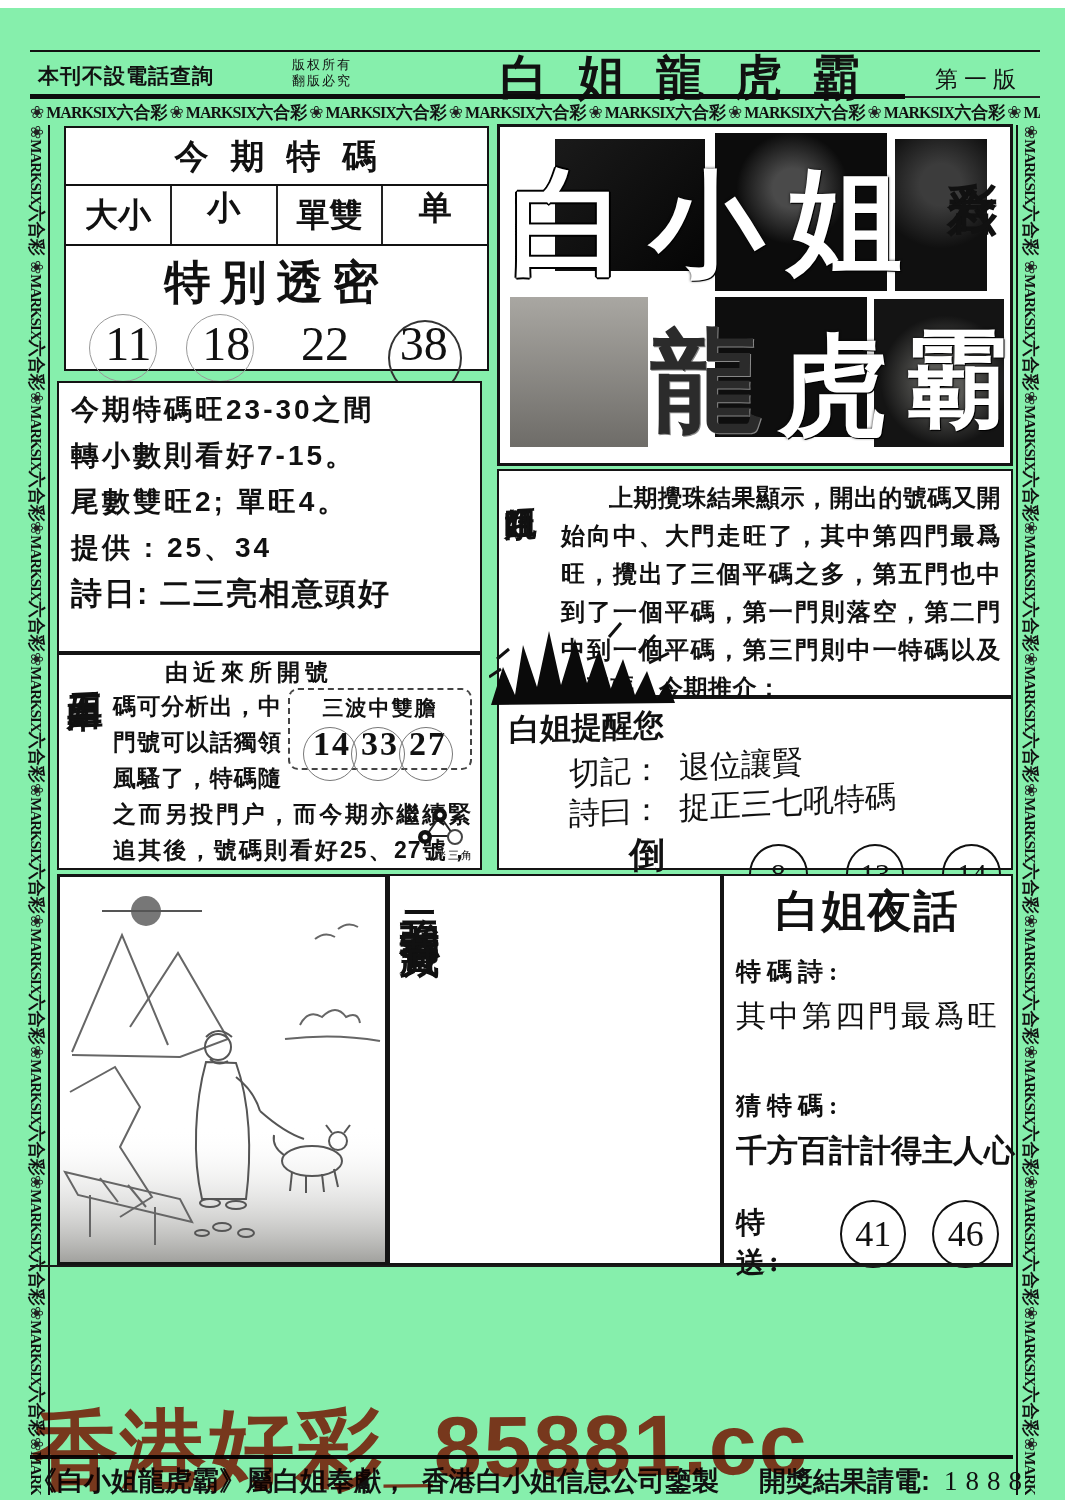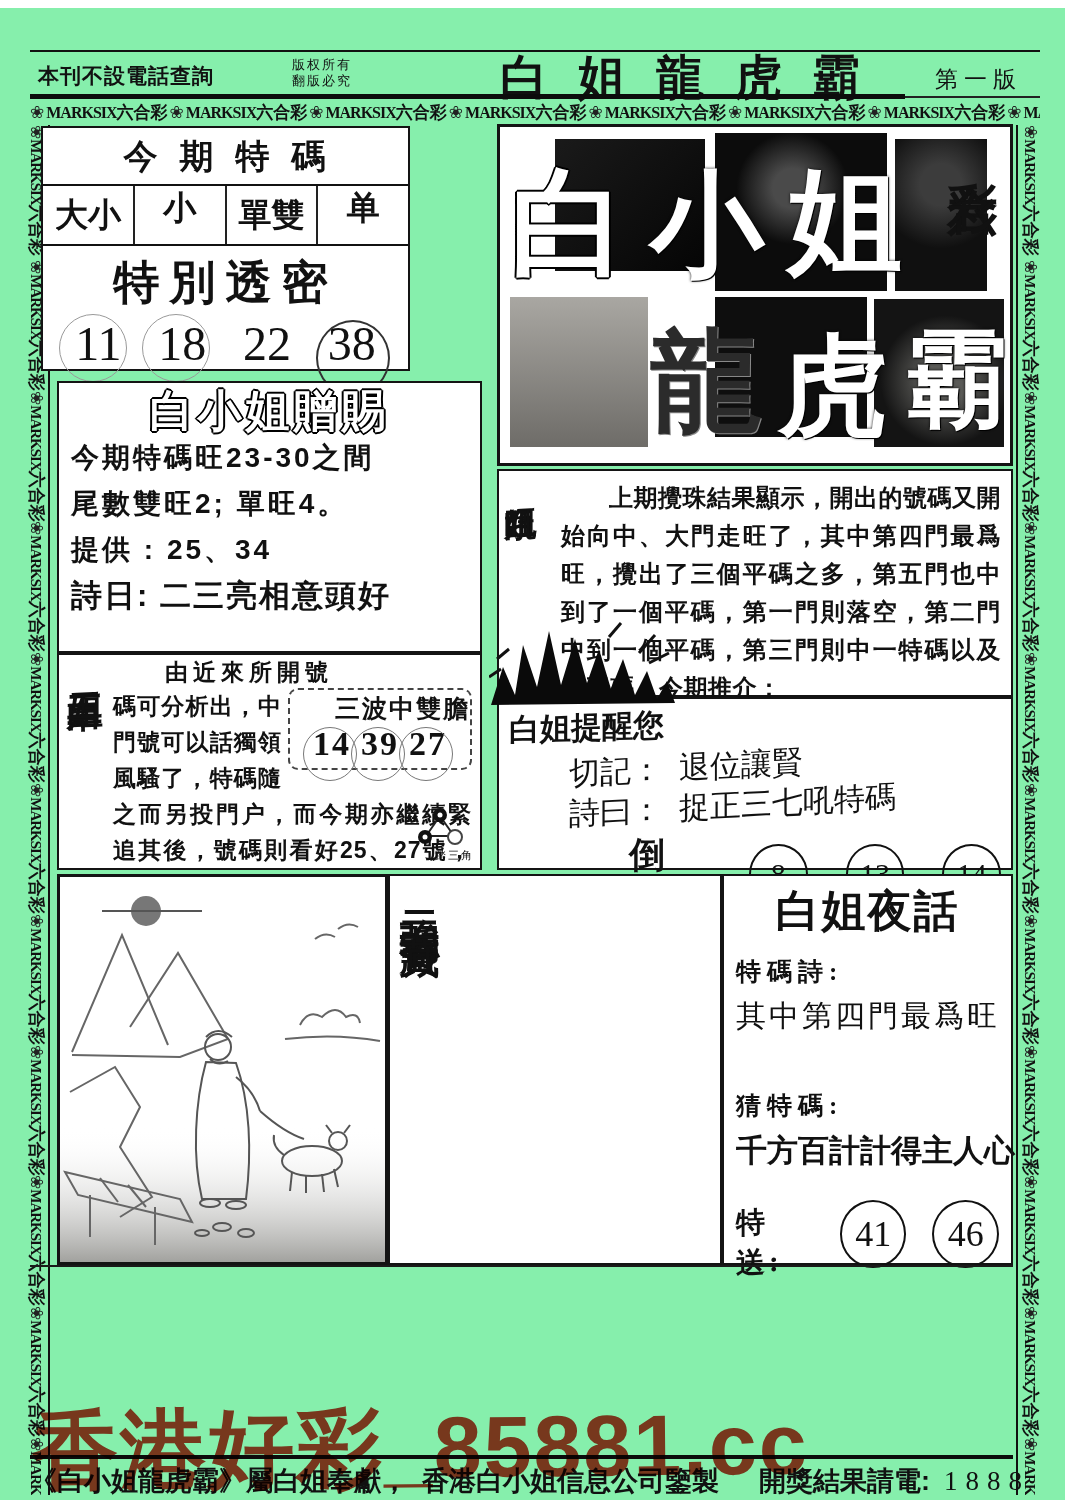--- a/index.html
+++ b/index.html
@@ -29,21 +29,21 @@
   .ms-latin{font-family:"Liberation Serif",serif;font-weight:bold;letter-spacing:-1px;}
   .ms-cjk{font-weight:900;font-size:17px;}
   .strip-side{position:absolute;top:117px;width:24px;height:1370px;overflow:hidden;
               font-size:15px;line-height:24px;}
   .strip-left{left:24px;border-right:2px solid #111;}
   .strip-right{left:1016px;border-left:2px solid #111;}
   .strip-side .col{writing-mode:vertical-rl;text-orientation:sideways;height:100%;white-space:nowrap;}
   .strip-side .ms-item{display:inline;}
 
   
-  .boxA{left:41px;top:118px;width:369px;height:245px;}
+  .boxA{left:64px;top:118px;width:425px;height:245px;}
   .boxA .title{text-align:center;font-size:34px;font-weight:900;letter-spacing:22px;padding:6px 0 4px 20px;
                border-bottom:2px solid #111;}
   .cells{display:flex;height:58px;border-bottom:2px solid #111;}
   .cell{flex:1;display:flex;align-items:center;justify-content:center;font-size:33px;font-weight:900;
         border-left:2px solid #222;text-align:right;}
   .cell:first-child{border-left:none;}
   .cell.raise{align-items:flex-start;font-weight:800;}
   .boxA .sub{text-align:center;font-size:46px;font-weight:900;letter-spacing:10px;margin-top:6px;}
   .nums-row{display:flex;justify-content:space-around;padding:0 14px;margin-top:2px;}
   .num{position:relative;font-size:48px;font-family:"Liberation Serif",serif;}
@@ -59,21 +59,21 @@
   .boxB .line.poem{font-size:31px;letter-spacing:2px;}
 
   
   .boxC{left:57px;top:645px;width:425px;height:217px;padding:2px 8px 8px 6px;}
   .sideTitleC{position:absolute;left:2px;top:12px;width:44px;height:195px;font-size:36px;font-weight:900;
               font-family:"Liberation Serif",serif;transform:skewY(-3deg);line-height:40px;}
   .boxC .firstline{margin-left:100px;font-size:23px;font-weight:bold;letter-spacing:5px;}
   .boxC .bodywrap{margin-left:48px;font-size:23px;font-weight:bold;line-height:36px;letter-spacing:1px;text-align:justify;}
   .insetC{float:right;width:180px;height:78px;border:2px dashed #444;border-radius:10px;margin:0 0 4px 6px;
           text-align:center;}
-  .insetC .ititle{font-size:25px;font-weight:900;letter-spacing:2px;text-align:right;}
+  .insetC .ititle{font-size:21px;font-weight:900;letter-spacing:2px;}
   .insetC .inums{font-size:34px;font-family:"Liberation Serif",serif;letter-spacing:2px;}
   .insetC .inums span{position:relative;margin:0 5px;}
   .insetC .inums span::after{content:"";position:absolute;left:-10px;top:2px;width:52px;height:52px;
           border:1px solid #777;border-radius:50%;}
   .triangle-icon{position:absolute;right:6px;bottom:4px;width:60px;height:58px;text-align:right;}
   .triangle-icon .tlabel{font-size:11px;letter-spacing:2px;}
 
   
   .boxD{left:497px;top:116px;width:516px;height:342px;border-width:3px;overflow:hidden;}
   .tile{position:absolute;}
@@ -229,35 +229,35 @@
     <div class="sub">特別透密</div>
     <div class="nums-row">
       <span class="num circle-light">11</span>
       <span class="num circle-light">18</span>
       <span class="num">22</span>
       <span class="num circle-dark">38</span>
     </div>
   </div>
 
   <div class="box boxB">
-    <div class="title hollow">白小姐贈賜</div>
     <div class="line">今期特碼旺23-30之間</div>
+    <div class="line">轉小數則看好7-15。</div>
     <div class="line">尾數雙旺2;  單旺4。</div>
     <div class="line">提供 :  25、34</div>
     <div class="line poem">詩日:  二三亮相意頭好</div>
   </div>
 
   <div class="box boxC">
     <div class="sideTitleC vtext">白姐三申二</div>
     <div class="firstline">由近來所開號</div>
     <div class="bodywrap">
       <div class="insetC">
         <div class="ititle">三波中雙膽</div>
         <div class="inums">
-          <span>14</span><span>39</span><span>27</span>
+          <span>14</span><span>33</span><span>27</span>
         </div>
       </div>
       <span>碼可分析出，中門號可以話獨領風騷了，特碼隨之而另投門户，而今期亦繼續緊追其後，號碼則看好25、27號，小門號中的14號亦相當有看頭，追之亦可。</span>
     </div>
     <div class="triangle-icon">
       <svg width="52" height="42" viewBox="0 0 52 42">
         <line x1="26" y1="10" x2="12" y2="30" stroke="#222" stroke-width="2"></line>
         <line x1="26" y1="10" x2="40" y2="30" stroke="#222" stroke-width="2"></line>
         <line x1="12" y1="30" x2="40" y2="30" stroke="#222" stroke-width="2"></line>
         <circle cx="26" cy="9" r="7" fill="#111"></circle>

